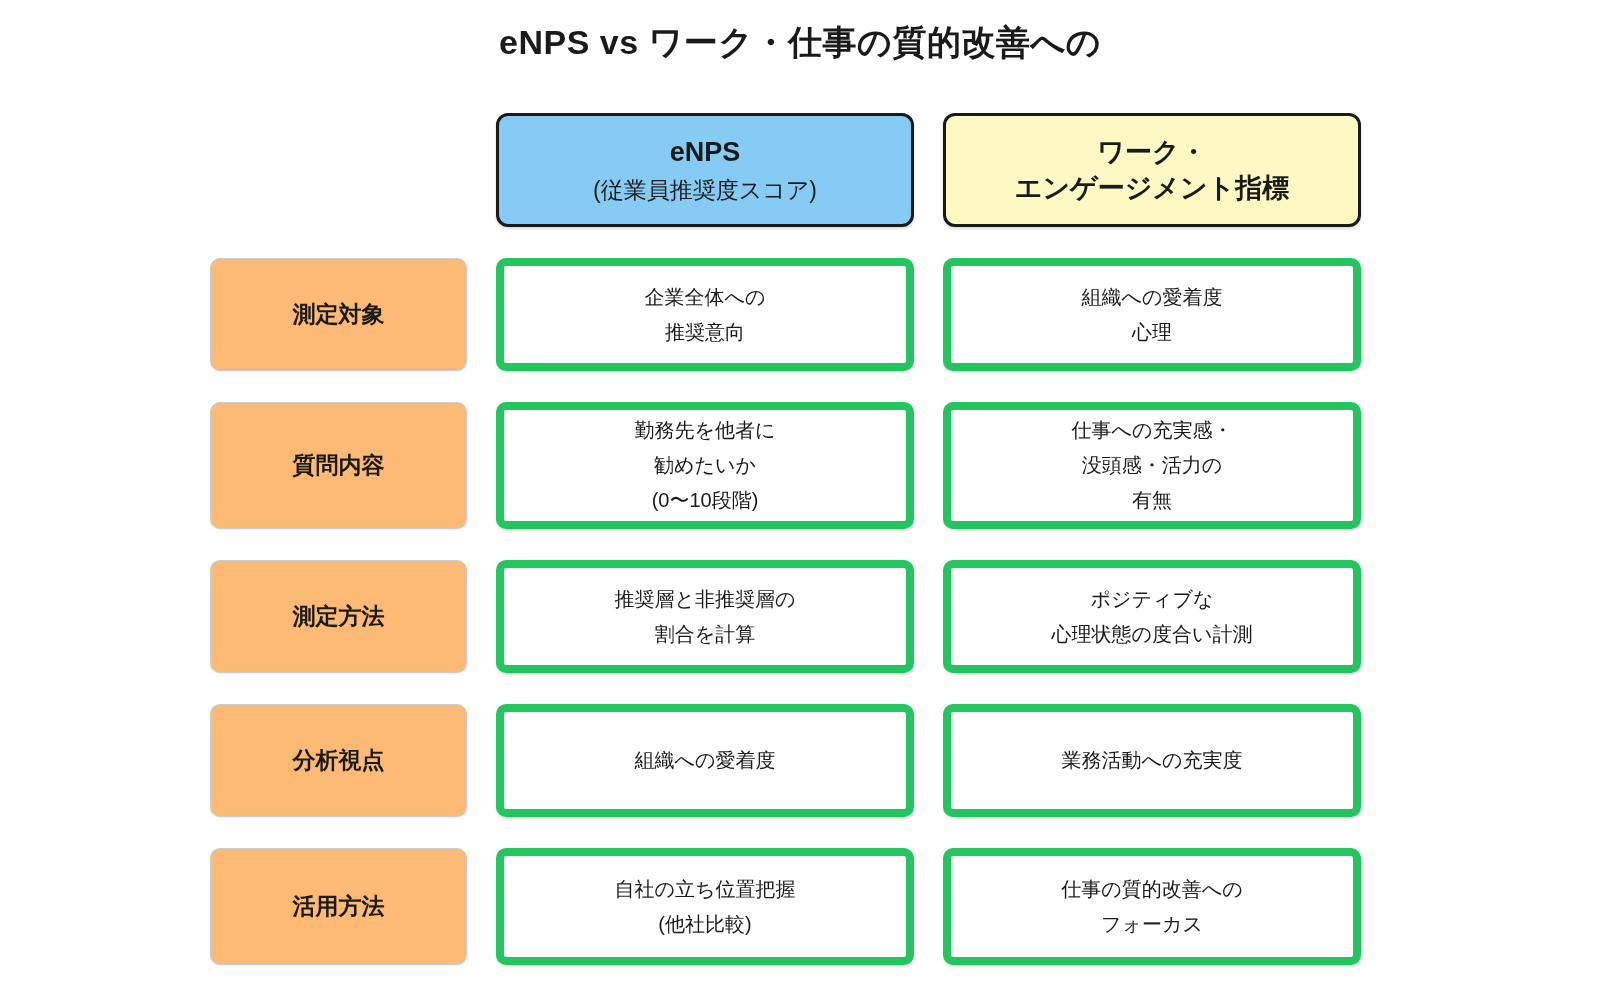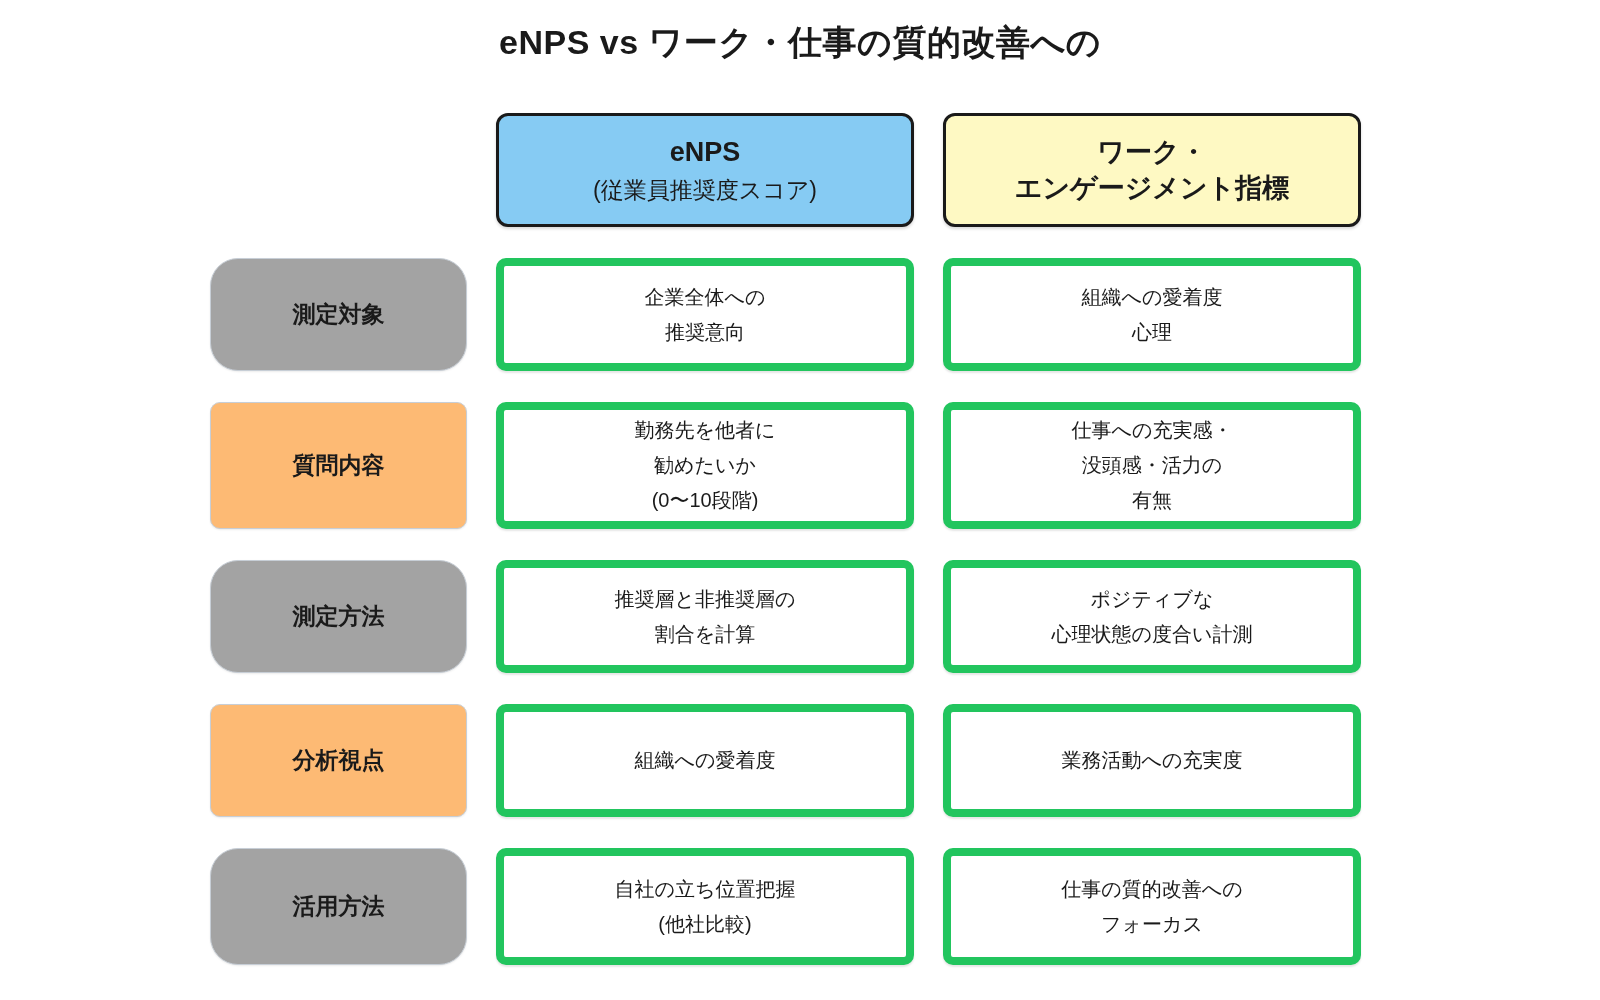--- a/index.html
+++ b/index.html
@@ -61,21 +61,21 @@
     border: 1px solid #c7ced6;
     border-radius: 10px;
     display: flex;
     align-items: center;
     justify-content: center;
     text-align: center;
     font-size: 23px;
     font-weight: 700;
     box-shadow: 0 1px 2px rgba(0,0,0,0.08);
   }
-  .label-box.blue { background: #a3a3a3; border-radius: 28px; }
+  .label-box.blue { background: #fdba74; }
   .label-box.mint { background: #fdba74; }
 
   .cell-box {
     background: #ffffff;
     border: 8px solid #22c55e;
     border-radius: 10px;
     display: flex;
     align-items: center;
     justify-content: center;
     text-align: center;

